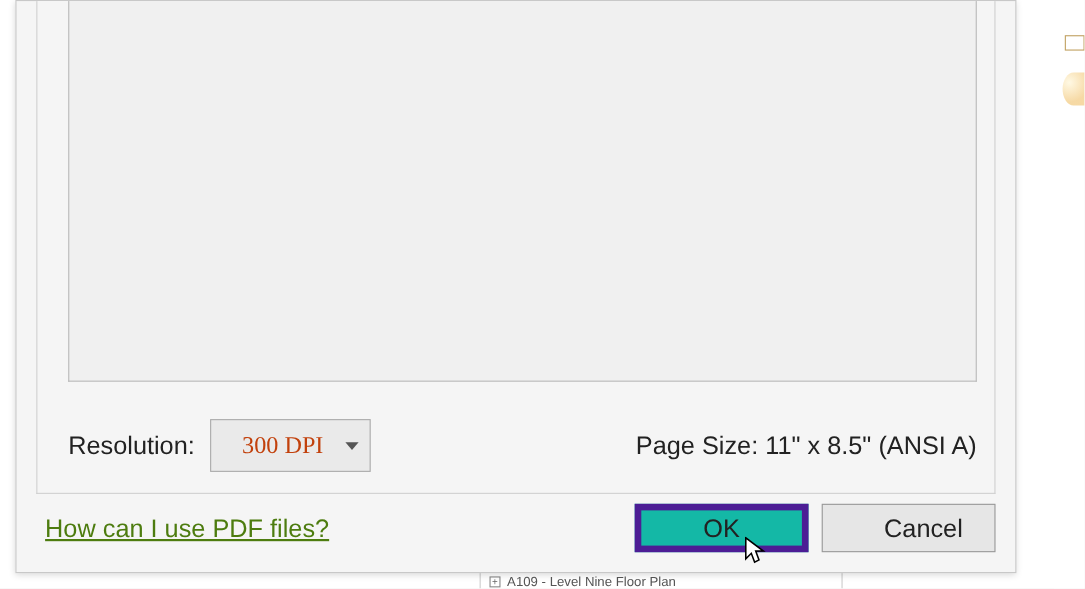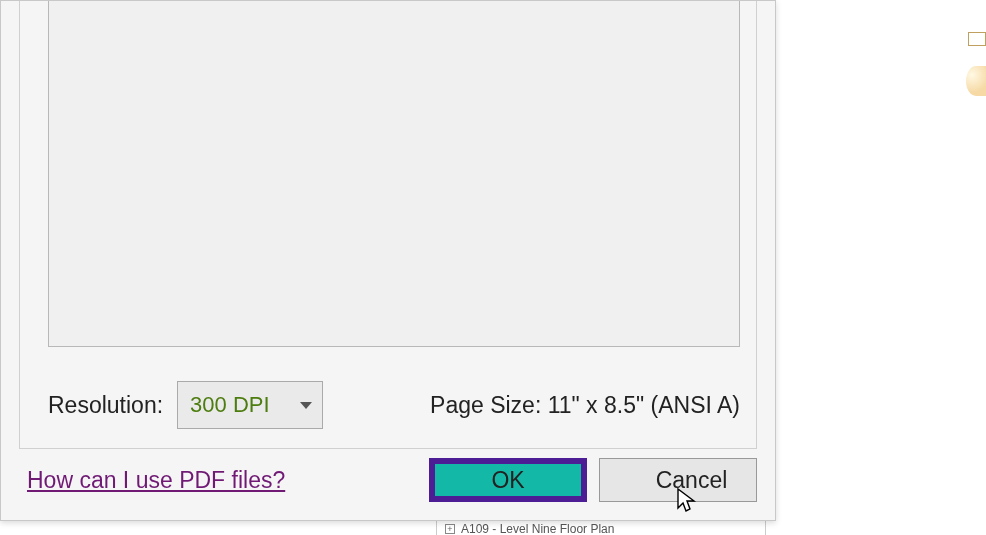--- a/index.html
+++ b/index.html
@@ -8,23 +8,23 @@
       font-size: 20px;
       color: #333;
       background: #fff;
       width: 986px;
       height: 535px;
       overflow: hidden;
       position: relative;
     }
     .dialog {
       position: absolute;
-      left: 0;
-      top: 0;
-      width: 776px;
+      left: 14px;
+      top: 0;
+      width: 910px;
       height: 521px;
       background: #f5f5f5;
       border: 1px solid #c8c8c8;
       box-shadow: 0 2px 6px rgba(0,0,0,0.15);
     }
     .inner-panel {
       position: absolute;
       left: 18px;
       top: 0;
       right: 18px;
@@ -58,47 +58,48 @@
       display: flex;
       align-items: center;
       gap: 14px;
     }
     .dropdown {
       display: flex;
       align-items: center;
       justify-content: space-between;
       width: 146px;
       height: 48px;
-      padding: 0 10px 0 12px;
+      padding: 0 10px 0 28px;
       background: #eaeaea;
       border: 1px solid #aaa;
       font-size: 22px;
-      color: #4d7c0f;
+      color: #c2410c;
       cursor: pointer;
+      font-family: Liberation Serif, serif;
     }
     .dropdown .chev {
       width: 0; height: 0;
       border-left: 6px solid transparent;
       border-right: 6px solid transparent;
       border-top: 7px solid #555;
     }
     .page-size { white-space: nowrap; }
     .footer {
       position: absolute;
       left: 18px;
       right: 18px;
       bottom: 0;
       height: 70px;
       display: flex;
       align-items: center;
       justify-content: space-between;
       padding: 0 0 10px 8px;
     }
     .help-link {
-      color: #701a75;
+      color: #4d7c0f;
       text-decoration: underline;
       font-size: 23px;
       cursor: pointer;
     }
     .btn-row { display: flex; gap: 12px; }
     .btn {
       width: 158px;
       height: 44px;
       font-size: 23px;
       color: #222;

